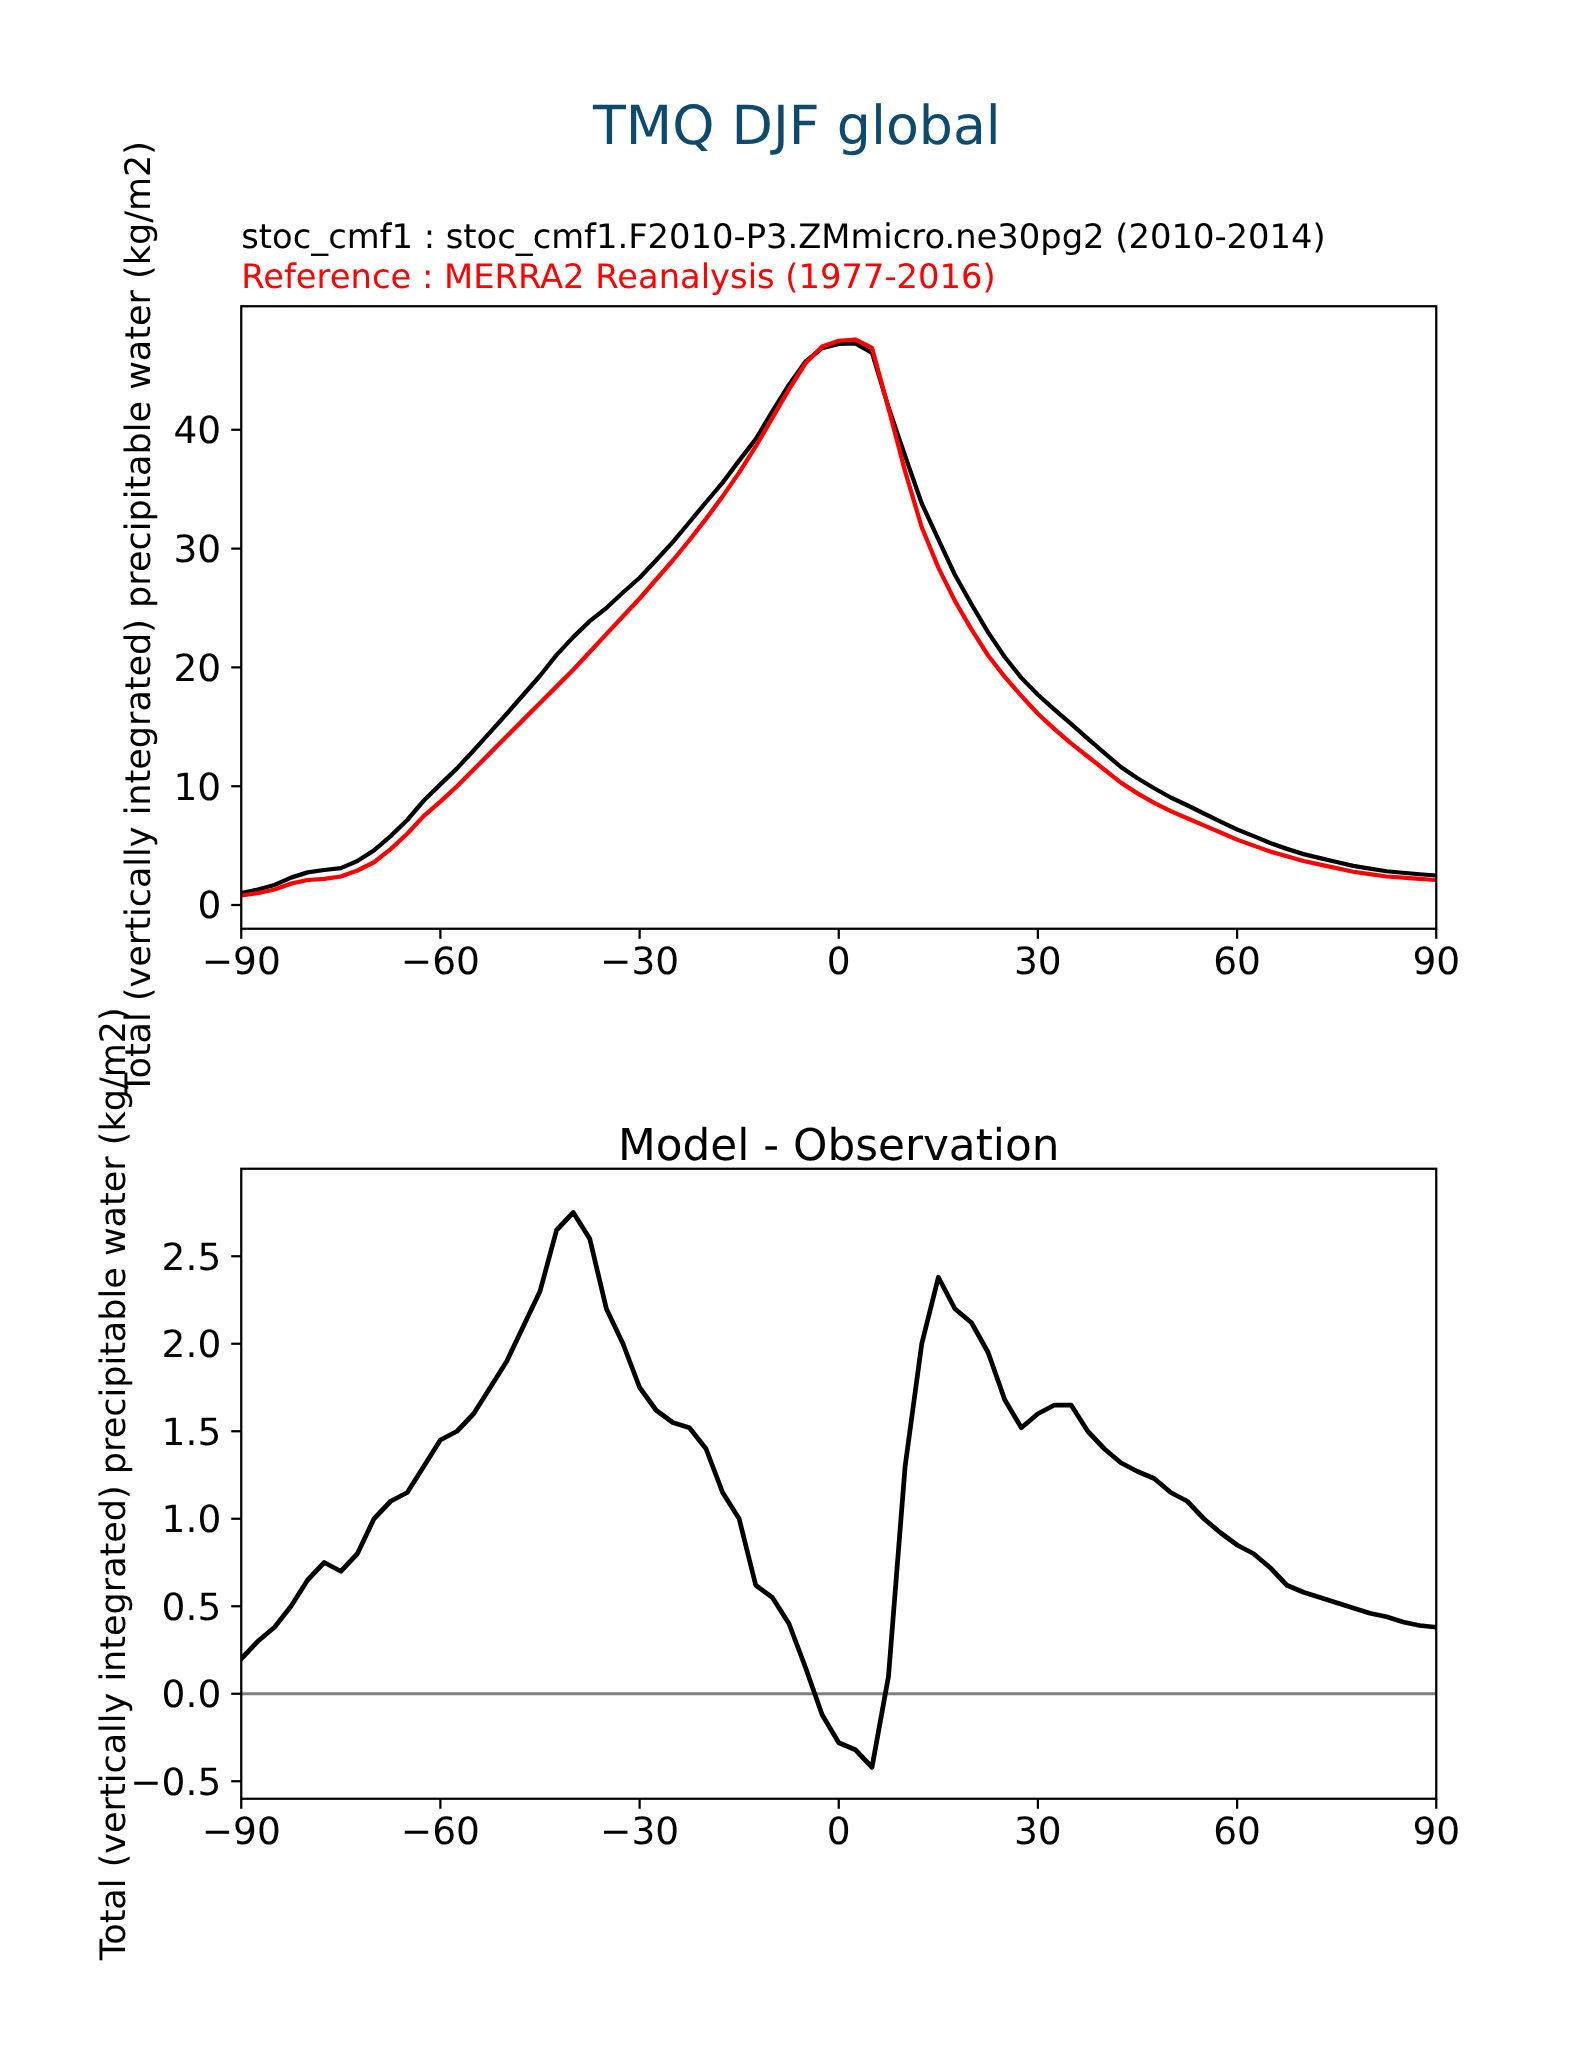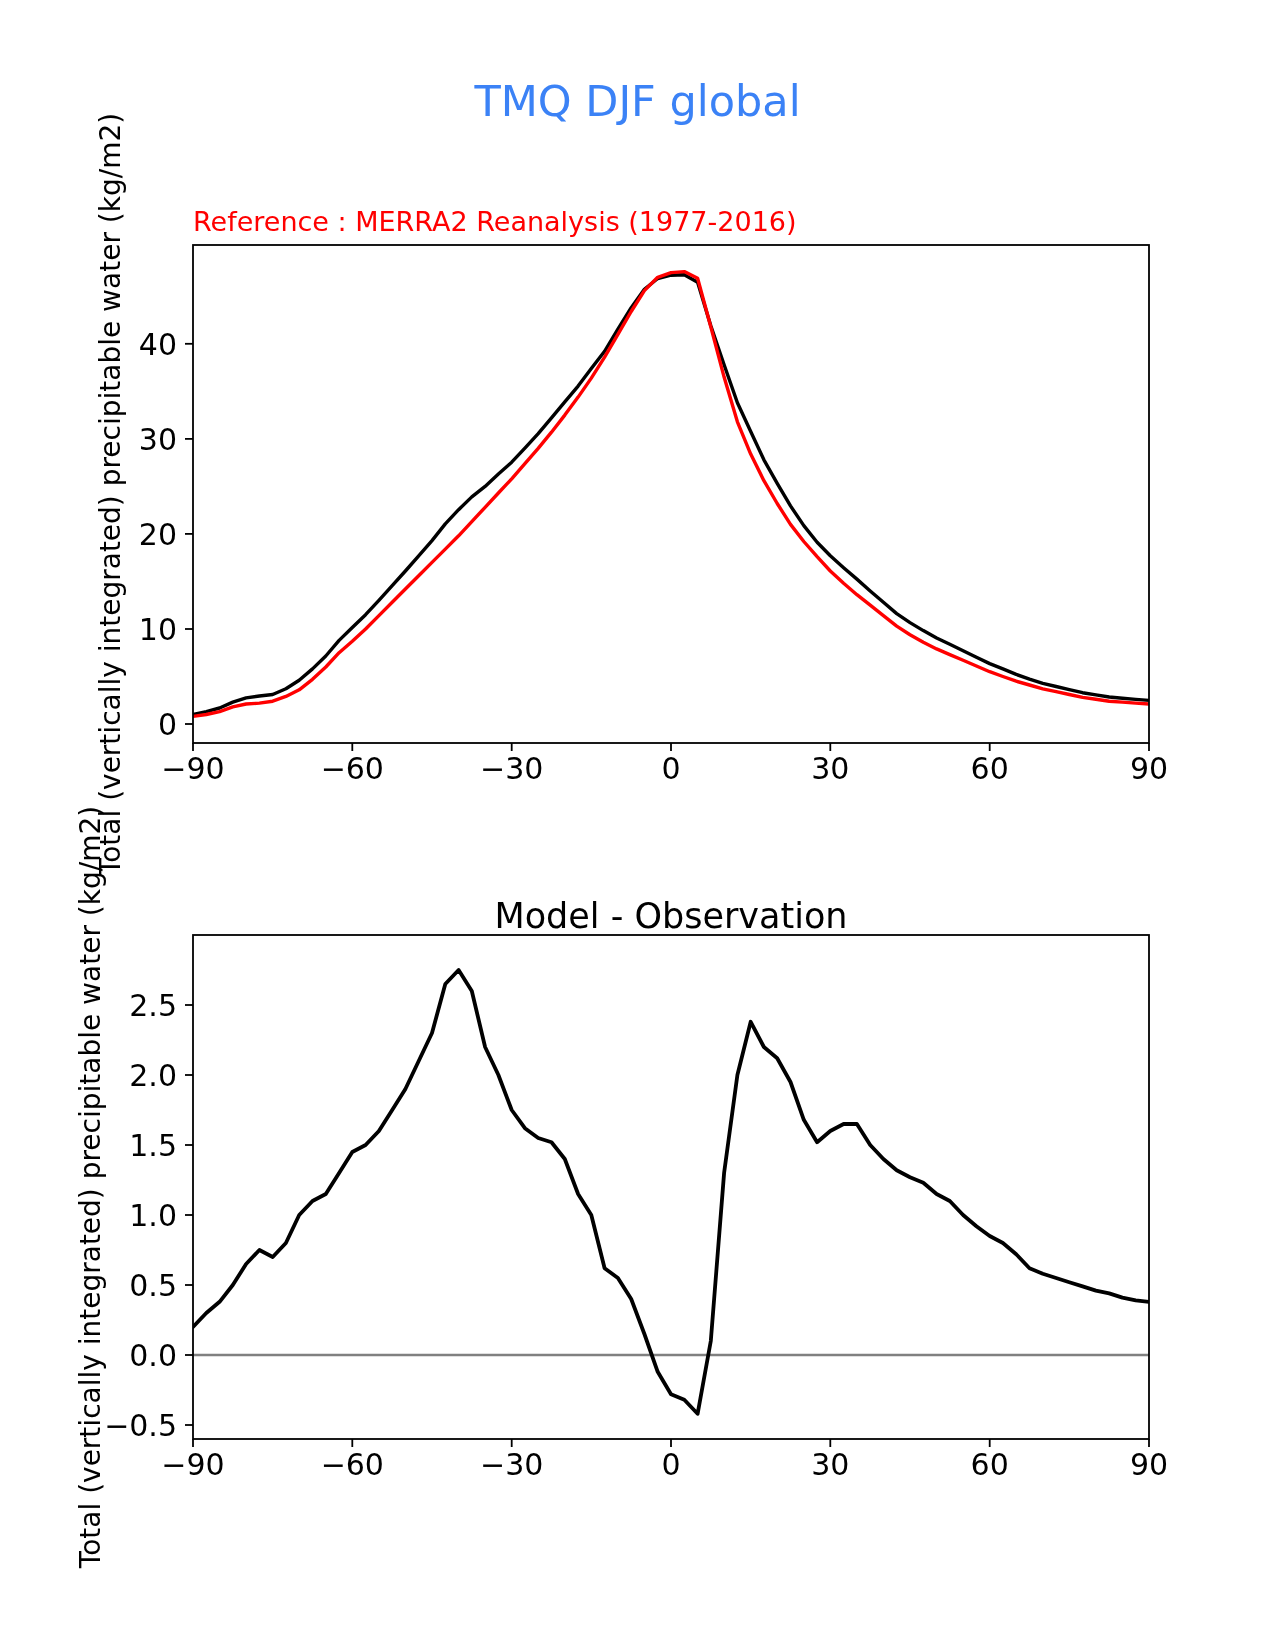--- a/index.html
+++ b/index.html
@@ -22,40 +22,41 @@
     left: 0;
     top: 0;
   }
   .fig-title {
     position: absolute;
     left: 0;
     top: 76px;
     width: 1275px;
     text-align: center;
     font-size: 43px;
-    color: #3b82f6;
+    color: #0c4a6e;
     white-space: nowrap;
   }
   .legend-line {
     position: absolute;
     left: 193px;
     font-size: 27px;
     white-space: nowrap;
     line-height: 1.15;
   }
   .legend-model { top: 174px; color: #000000; }
   .legend-ref   { top: 206px; color: #ff0000; }
 </style>
 </head>
 <body>
 
 <div id="figure">
 
   <div class="fig-title">TMQ DJF global</div>
 
+  <div class="legend-line legend-model" style="color: rgb(0, 0, 0);">stoc_cmf1 : stoc_cmf1.F2010-P3.ZMmicro.ne30pg2 (2010-2014)</div>
 
   <div class="legend-line legend-ref" style="color: rgb(255, 0, 0);">Reference : MERRA2 Reanalysis (1977-2016)</div>
 
   <svg id="chart-svg" width="1275" height="1650">
 
     <defs>
       <clipPath id="clip-ax0">
           <rect x="193" y="245" width="956" height="498"></rect>
         </clipPath>
       <clipPath id="clip-ax1">

